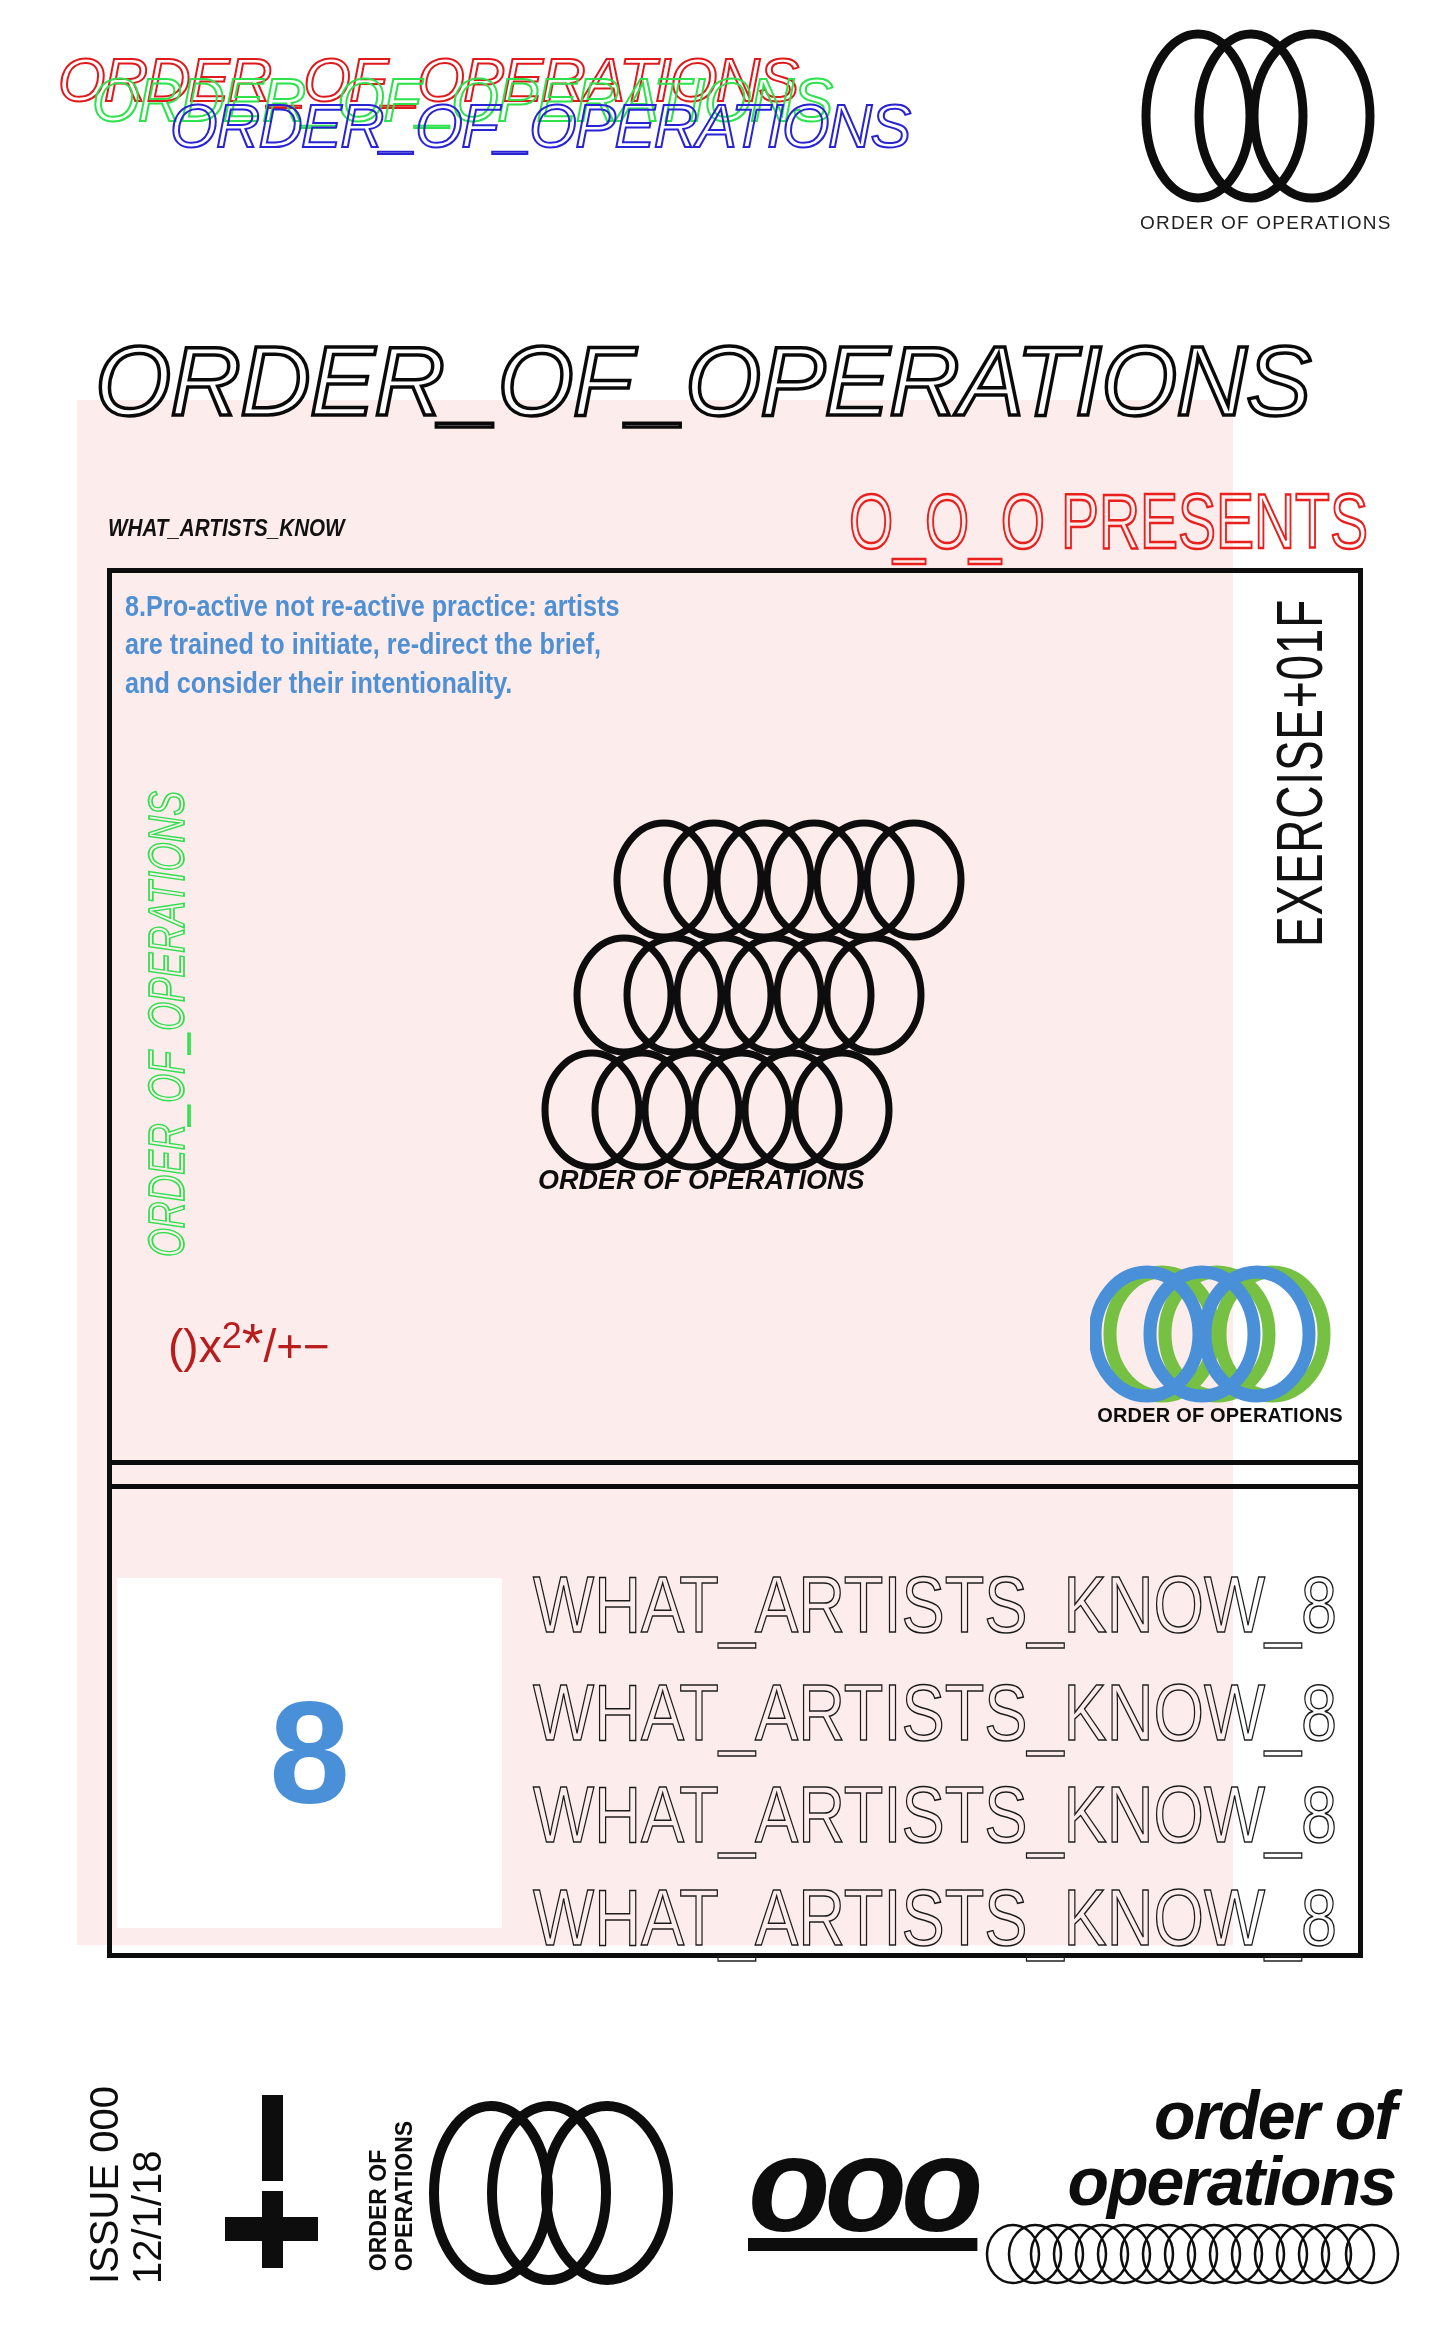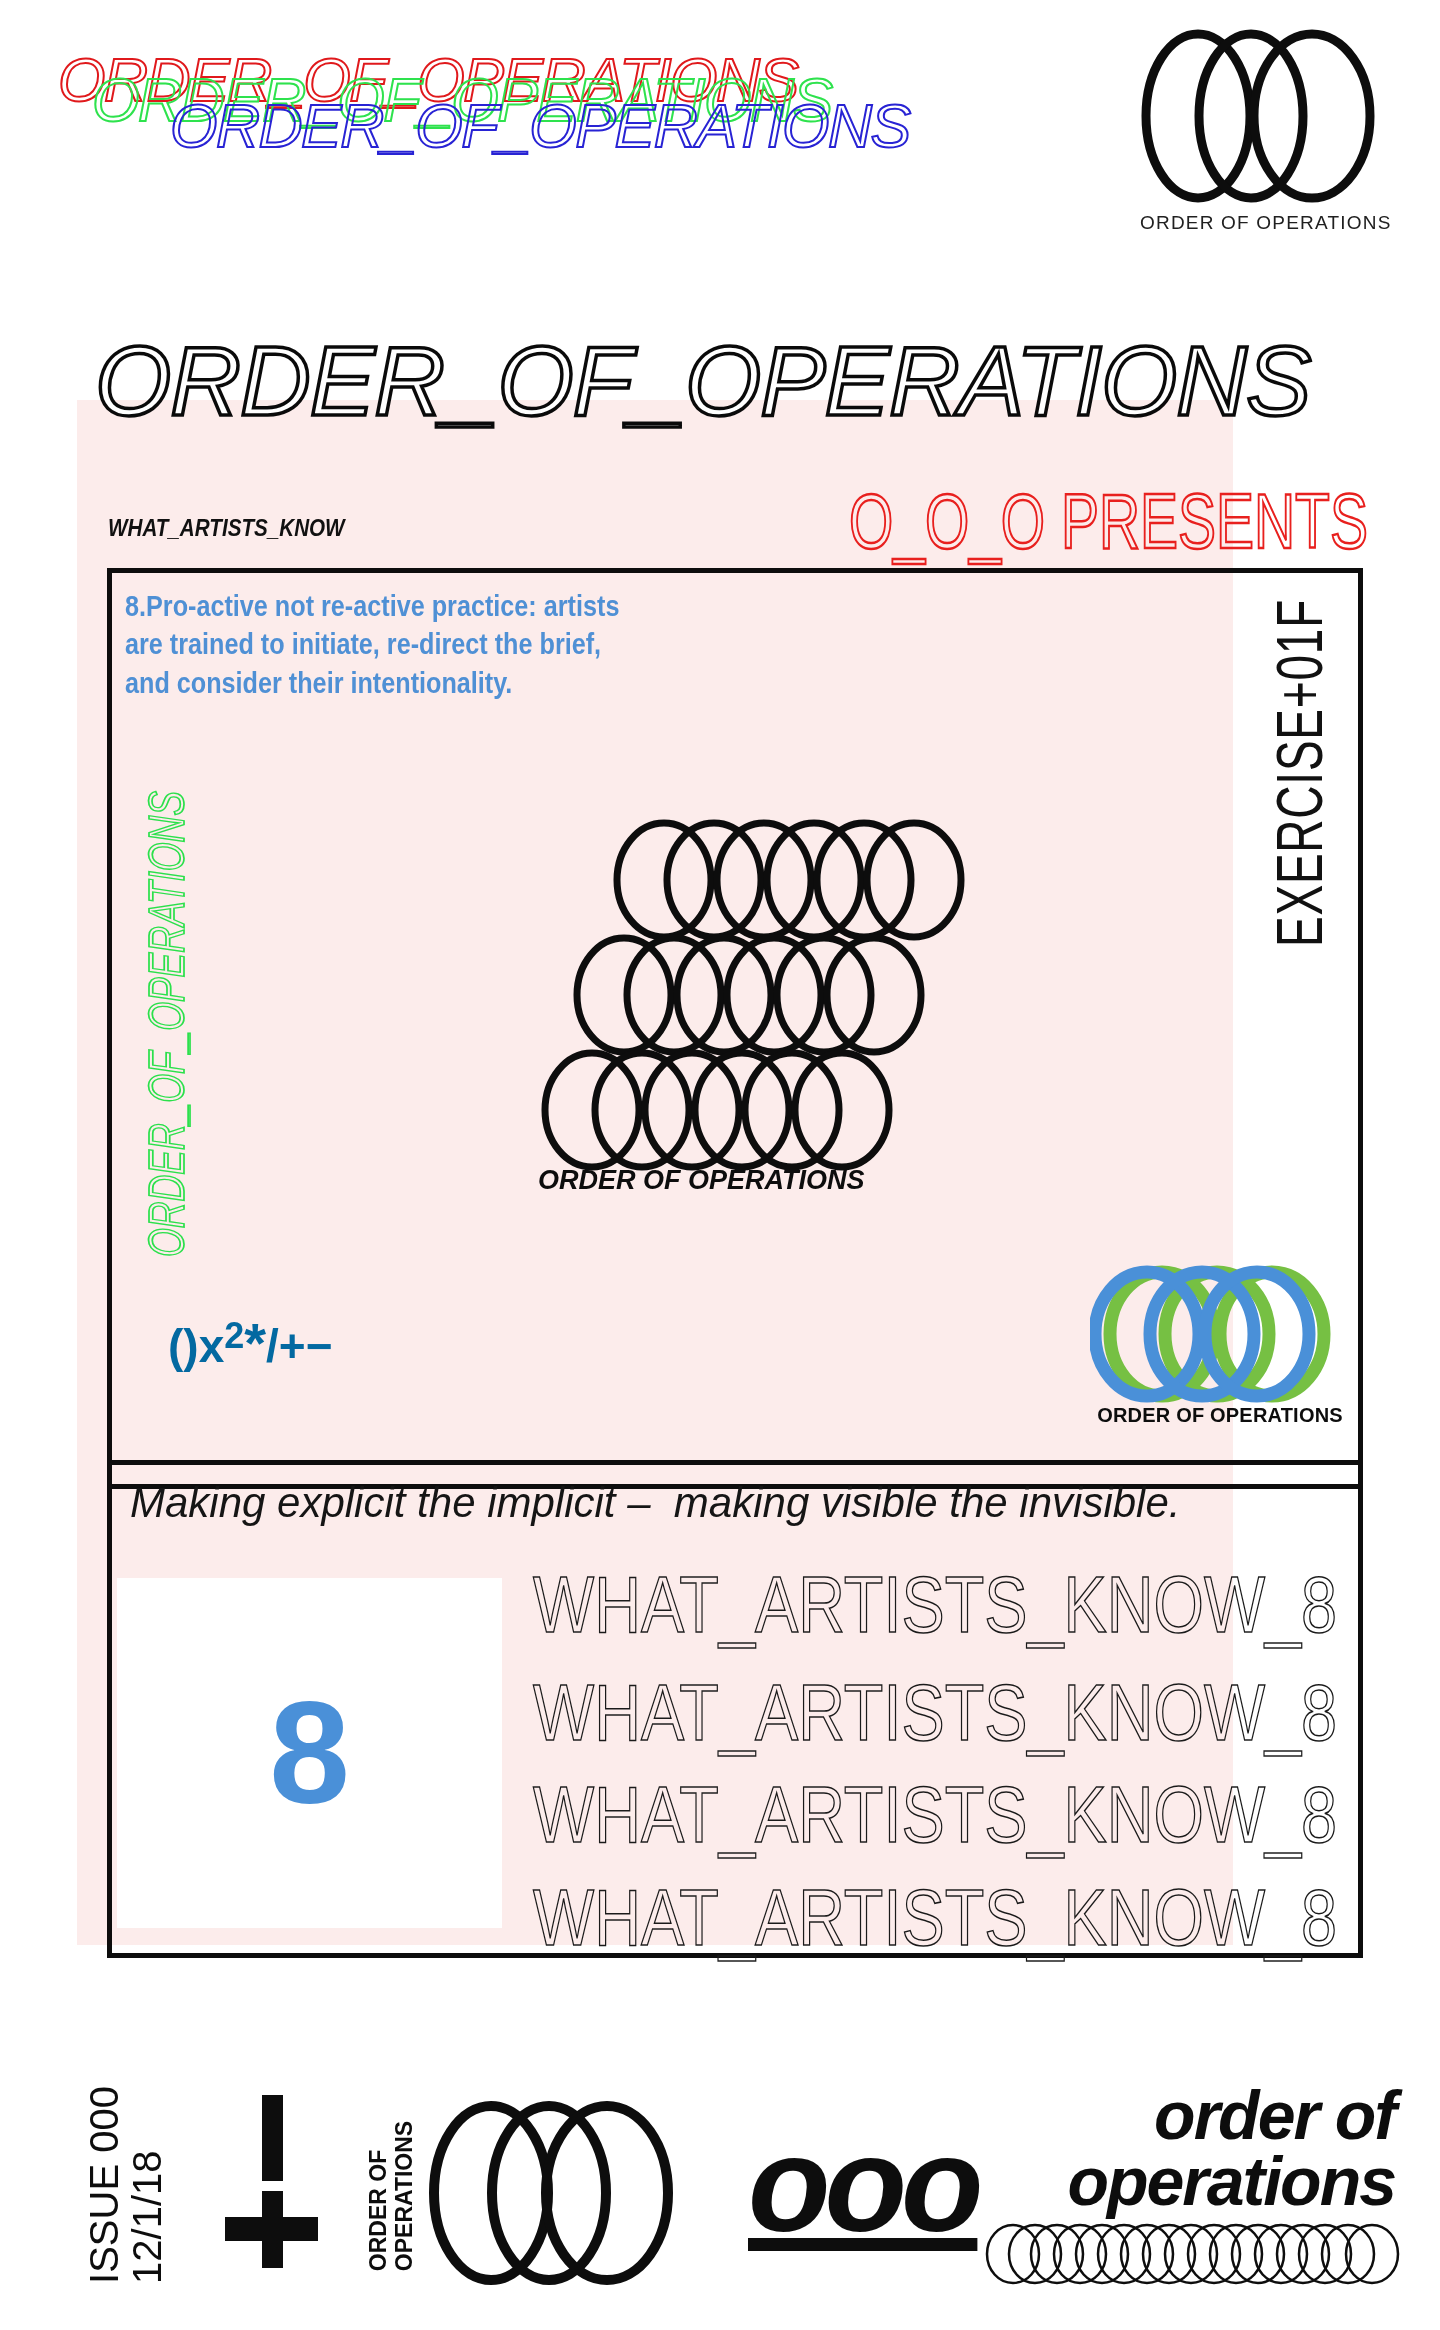--- a/index.html
+++ b/index.html
@@ -27,21 +27,21 @@
   
   .watk-label { left:108px; top:514px; font-size:24px; font-weight:bold; font-style:italic; color:#111; transform:scaleX(0.86); transform-origin:left top; white-space:nowrap; z-index:4; }
   .ooo-presents { right:72px; top:482px; font-size:78px; line-height:1; color:transparent; -webkit-text-stroke:2.5px #e8201e; transform:scaleX(0.73); transform-origin:right top; white-space:nowrap; z-index:4; }
 
   
   .box1 { left:107px; top:568px; width:1256px; height:921px; border:5px solid #0d0d0d; z-index:4; }
   .para { left:13px; top:14px; font-size:30px; font-weight:bold; line-height:1.28; white-space:pre-line; transform:scaleX(0.84); transform-origin:left top; }
   .v-green { left:55px; top:451px; white-space:nowrap; font-size:50px; font-style:italic; color:transparent; -webkit-text-stroke:1.7px #2be04b; transform:translate(-50%,-50%) rotate(-90deg) scaleX(0.74); line-height:1; }
   .grid-svg { left:423px; top:237px; }
   .grid-caption { left:426px; top:592px; font-size:27px; font-weight:bold; font-style:italic; color:#0d0d0d; white-space:nowrap; }
-  .math { left:56px; top:737px; font-size:46px; font-weight:bold; color:#0369a1; white-space:nowrap; }
+  .math { left:56px; top:737px; font-size:46px; font-weight:normal; color:#b91c1c; white-space:nowrap; }
   .math sup { font-size:36px; vertical-align:14px; }
   .math .star { font-size:56px; }
   .exercise { left:1188px; top:200px; white-space:nowrap; font-size:64px; color:#111; letter-spacing:1px; transform:translate(-50%,-50%) rotate(-90deg) scaleX(0.72); line-height:1; }
   .gb-svg { left:978px; top:689px; }
   .gb-caption { left:983px; top:831px; width:250px; text-align:center; font-size:20px; font-weight:bold; letter-spacing:0.2px; color:#0d0d0d; white-space:nowrap; }
 
   
   .box2 { left:107px; top:1460px; width:1256px; height:498px; border:5px solid #0d0d0d; z-index:4; }
   .quote { left:18px; top:14px; font-size:42px; font-style:italic; color:#151515; white-space:pre; }
   .white-rect { left:5px; top:113px; width:385px; height:350px; background:#ffffff; display:flex; align-items:center; justify-content:center; }
@@ -128,21 +128,20 @@
     <g fill="none" stroke="#4a90d8" stroke-width="13">
       <ellipse cx="57" cy="72" rx="52" ry="62"></ellipse>
       <ellipse cx="112" cy="72" rx="52" ry="62"></ellipse>
       <ellipse cx="167" cy="72" rx="52" ry="62"></ellipse>
     </g>
   </svg>
   <div class="abs gb-caption">ORDER OF OPERATIONS</div>
 </div>
 
 <div class="abs box2">
-  <div class="abs quote">Making explicit the implicit –  making visible the invisible.</div>
   <div class="abs white-rect">
     <div class="big8" style="color:#4a90d8;">8</div>
   </div>
   <div class="abs watk8-line" style="top:100px;">WHAT_ARTISTS_KNOW_8</div>
   <div class="abs watk8-line" style="top:208px;">WHAT_ARTISTS_KNOW_8</div>
   <div class="abs watk8-line" style="top:310px;">WHAT_ARTISTS_KNOW_8</div>
   <div class="abs watk8-line" style="top:413px;">WHAT_ARTISTS_KNOW_8</div>
 </div>
 
 <div class="abs issue-block">ISSUE 000

